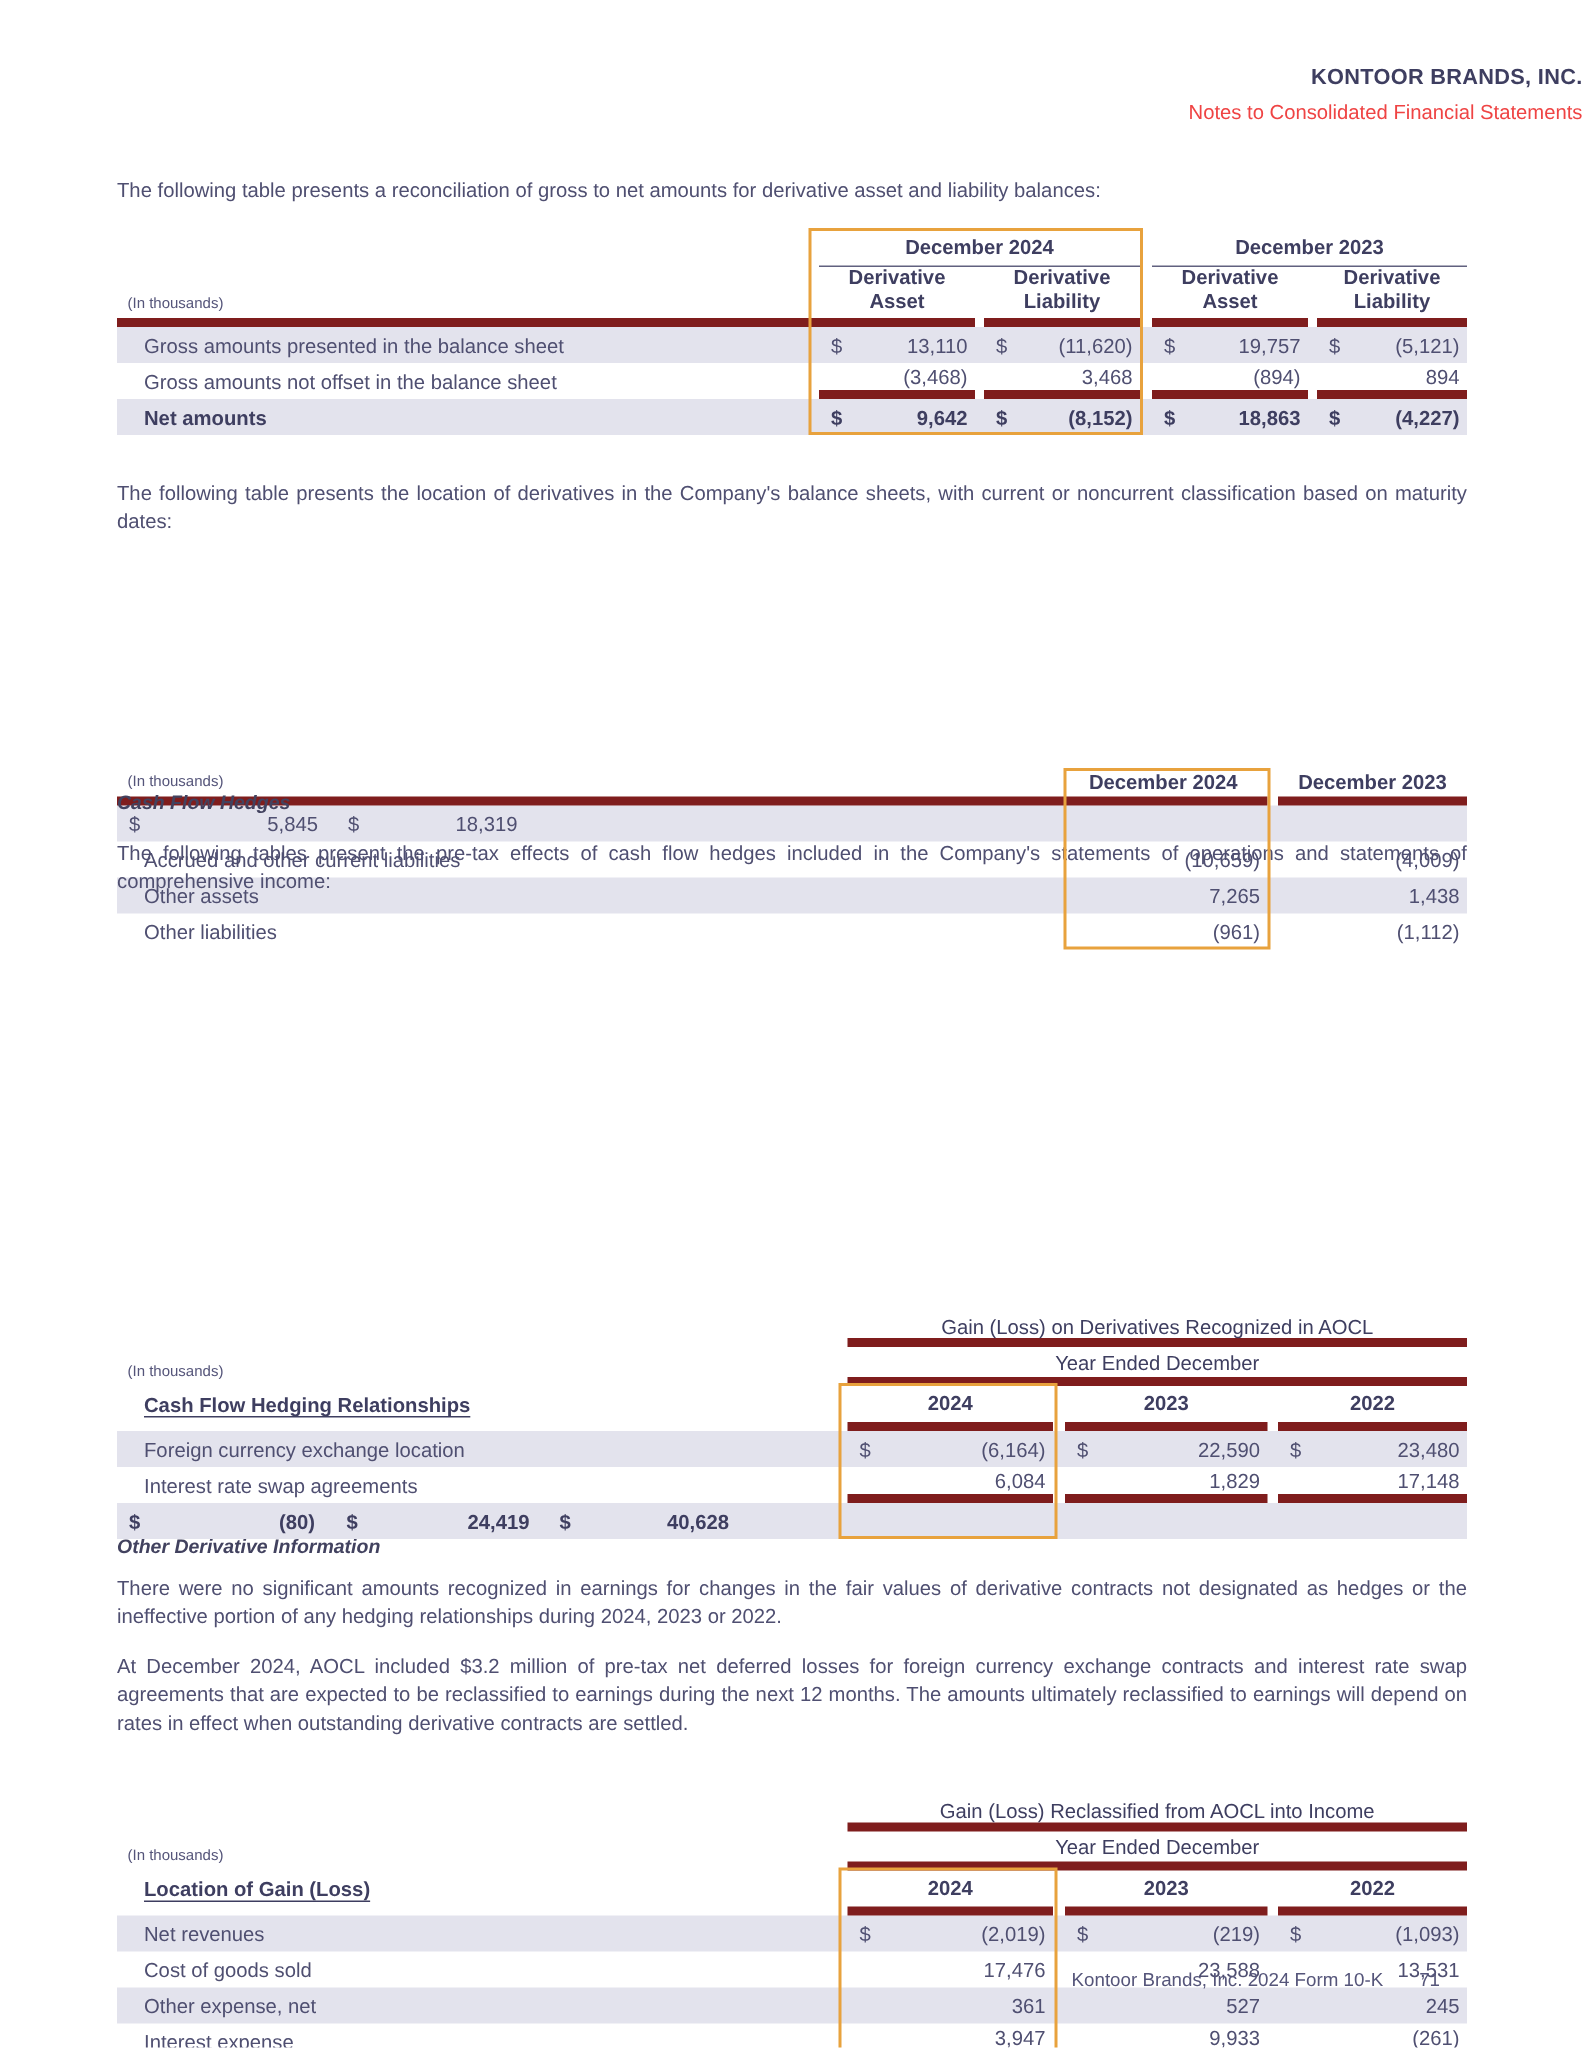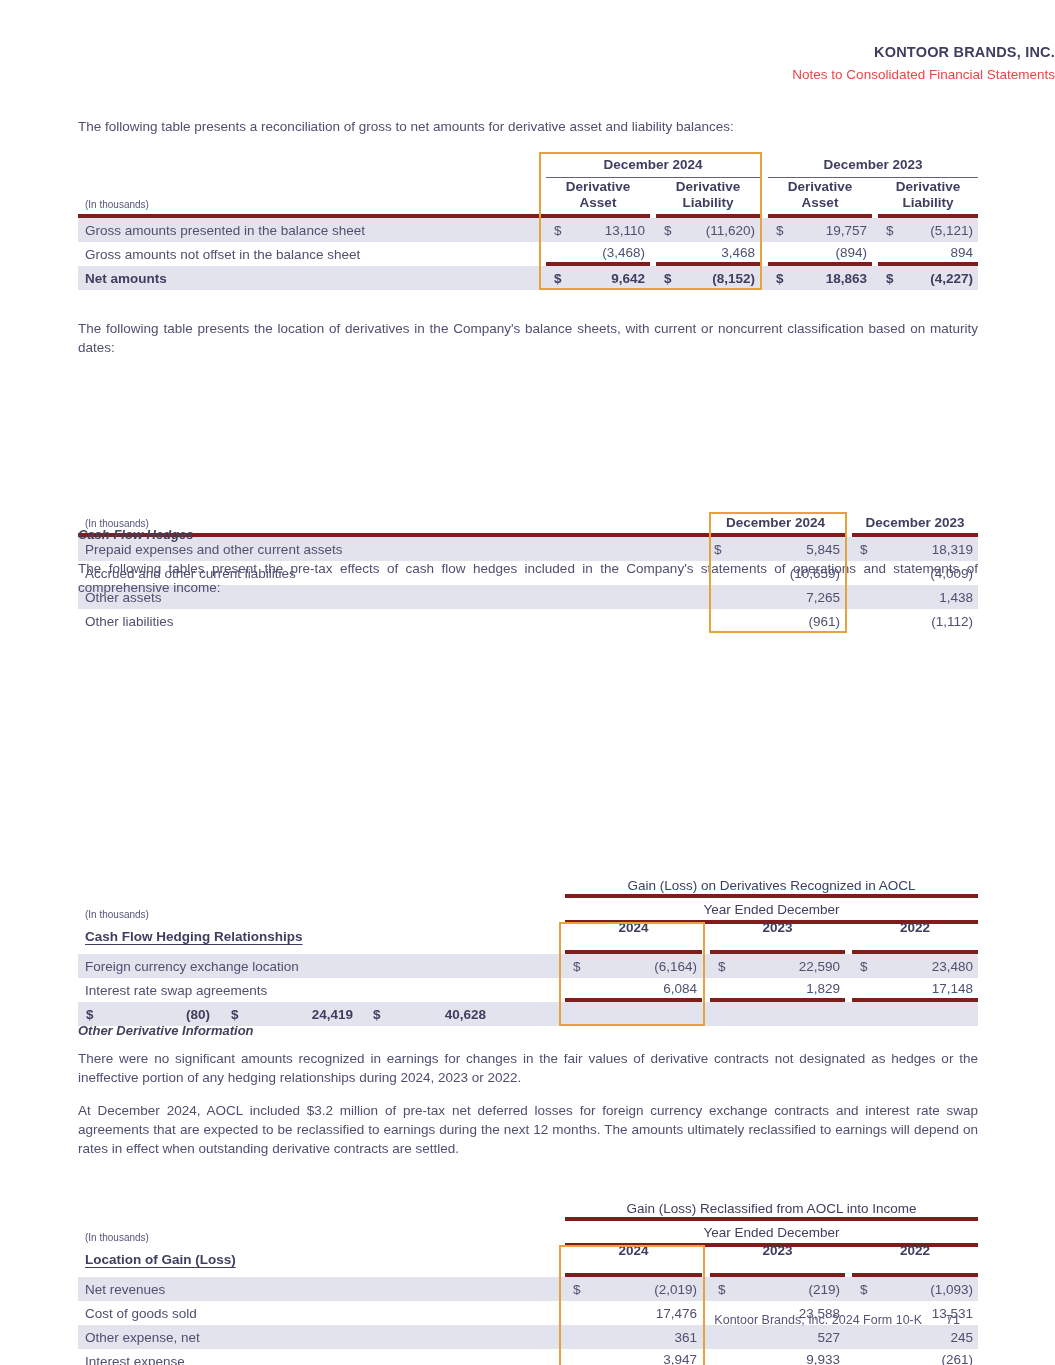--- a/index.html
+++ b/index.html
@@ -20,32 +20,32 @@
 
   .para{text-align:justify;line-height:19px}
   .sect-head{font-weight:bold;font-style:italic;color:#42425F;font-size:13px}
 
   
   .tbl{position:relative}
   .row{display:flex;align-items:stretch;height:24px}
   .row>div{display:flex;align-items:center}
   .shade{background:#E3E3ED}
   .bold{font-weight:bold;color:#3E3E60}
-  .lbl{padding-left:7px}
+  .lbl{padding-left:18px}
   .num{display:flex;justify-content:space-between;align-items:center;padding-left:8px;padding-right:5px}
-  .ulg{border-bottom:4px solid #7f1d1d}
+  .ulg{border-bottom:6px solid #7f1d1d}
   .uld{border-bottom:1px solid #61617F}
   .grp{font-weight:bold;color:#3E3E60;justify-content:center;text-align:center}
   .sub{font-weight:bold;color:#3E3E60;flex-direction:column;justify-content:flex-end;
        text-align:center;line-height:15.5px;padding-bottom:4px}
   .hdr{font-weight:bold;color:#3E3E60;justify-content:center;text-align:center}
   .inthd{font-size:10px;color:#55557A;align-items:flex-end !important;padding-left:7px;padding-bottom:4px}
   .ttl{font-weight:normal;color:#3E3E60;justify-content:center;text-align:center}
   .yearc{font-weight:bold;color:#3E3E60;flex-direction:column;justify-content:flex-end;
-         text-align:center;padding-bottom:15px}
+         text-align:center;padding-bottom:5px}
   .rowhead{font-weight:bold;color:#3E3E60;text-decoration:underline;text-underline-offset:3px}
   .labelend{align-items:flex-end;padding-bottom:6px}
 
   
   .cl1{width:468px}.w104{width:104px}.w100{width:100px}
   .cl2{width:628px}.w139{width:139px}.w126{width:126px}
   .cl3{width:487px}.w413{width:413px}.w137{width:137px}.w135{width:135px}
   .g6{width:6px}.g7{width:7px}.g8{width:8px}
 
   
@@ -164,21 +164,20 @@
     <div class="hlbox" style="left:631px;top:0;width:138px;height:121px"></div>
 
     <div class="row" style="height:25px">
       <div class="cl2 inthd ulg">(In thousands)</div>
       <div class="hdr ulg w139">December 2024</div>
       <div class="g7"></div>
       <div class="hdr ulg w126">December 2023</div>
     </div>
 
     <div class="row shade">
-      <div class="cl2 lbl">Prepaid expenses and other current assets</div>
       <div class="num w139">
           <span>$</span>
           <span>5,845</span>
         </div>
       <div class="g7"></div>
       <div class="num w126">
           <span>$</span>
           <span>18,319</span>
         </div>
     </div>

